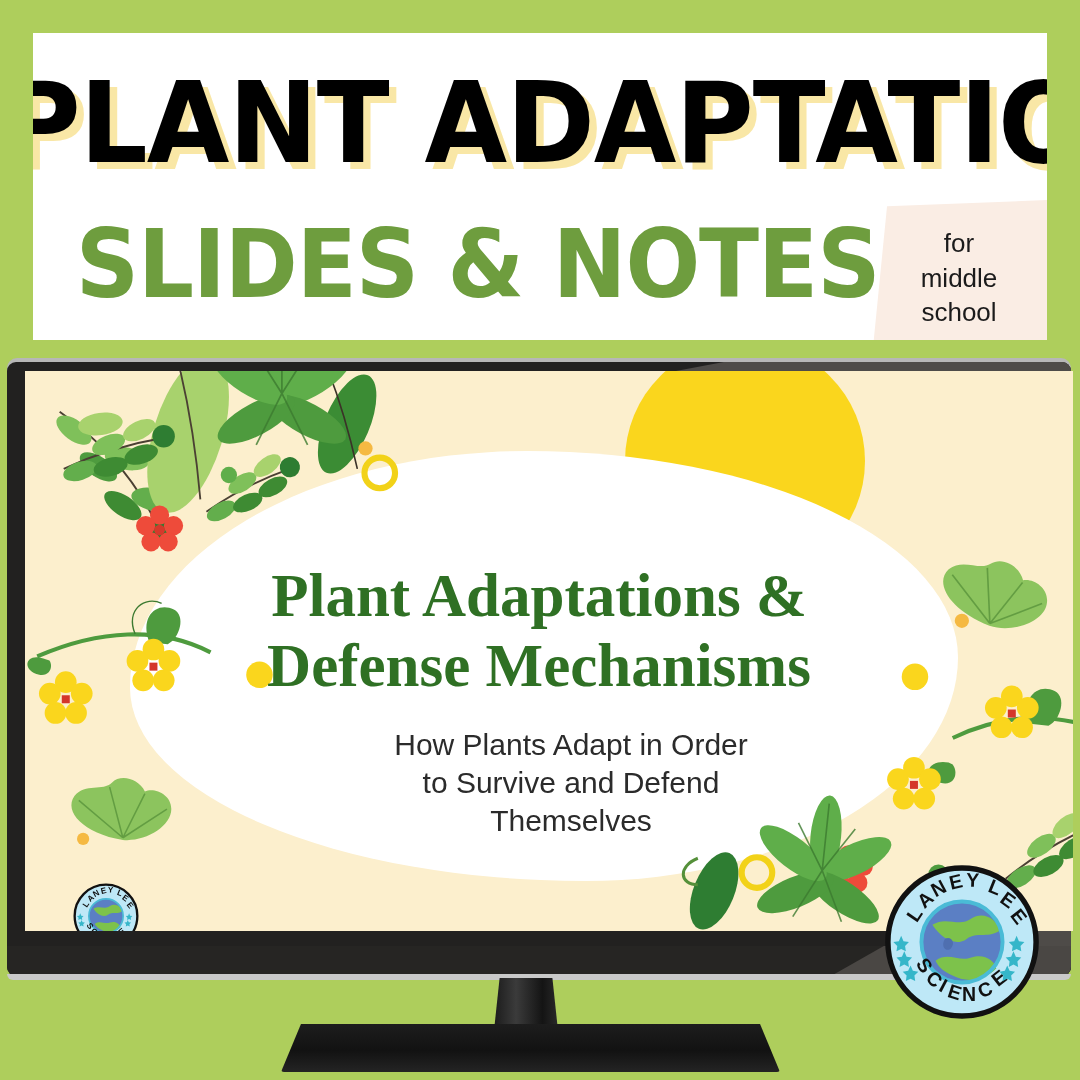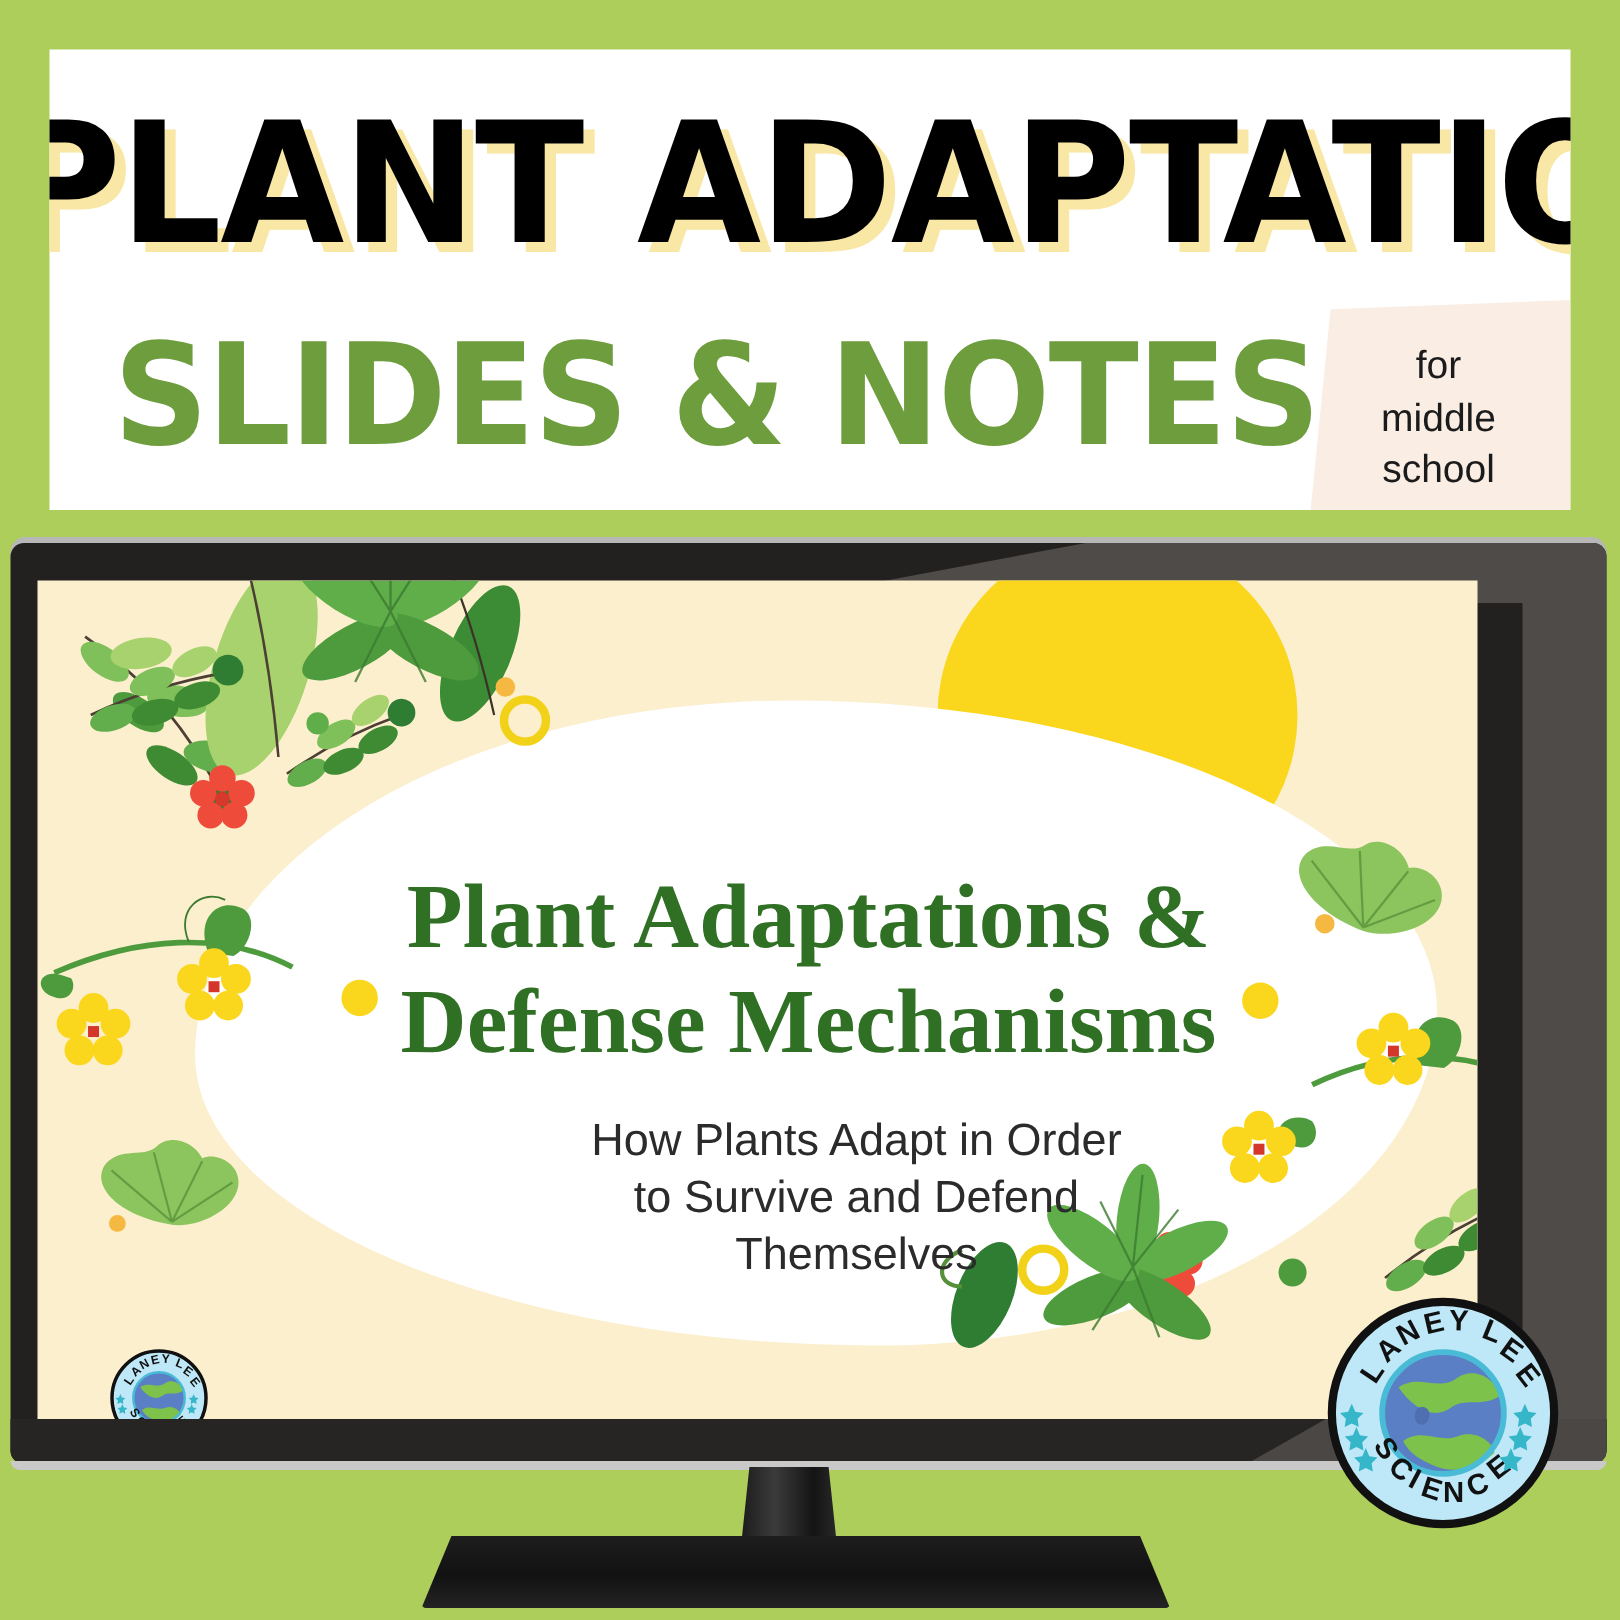--- a/index.html
+++ b/index.html
@@ -139,22 +139,22 @@
     position:absolute;
     left:281px; top:672px; width:499px; height:48px;
     background:linear-gradient(180deg,#1d1d1d 0%,#121212 55%,#242424 100%);
     clip-path:polygon(4% 0, 96% 0, 100% 100%, 0% 100%);
     border-radius:3px;
   }
 
   
   .screen {
     position:absolute;
-    left:25px; top:35px;
-    width:960px; height:560px;
+    left:25px; top:19px;
+    width:1048px; height:560px;
     background:#FCEFCD;
     overflow:hidden;
   }
 
   .sun {
     position:absolute;
     left:600px; top:-30px;
     width:240px; height:240px;
     border-radius:50%;
     background:#FAD61D;

